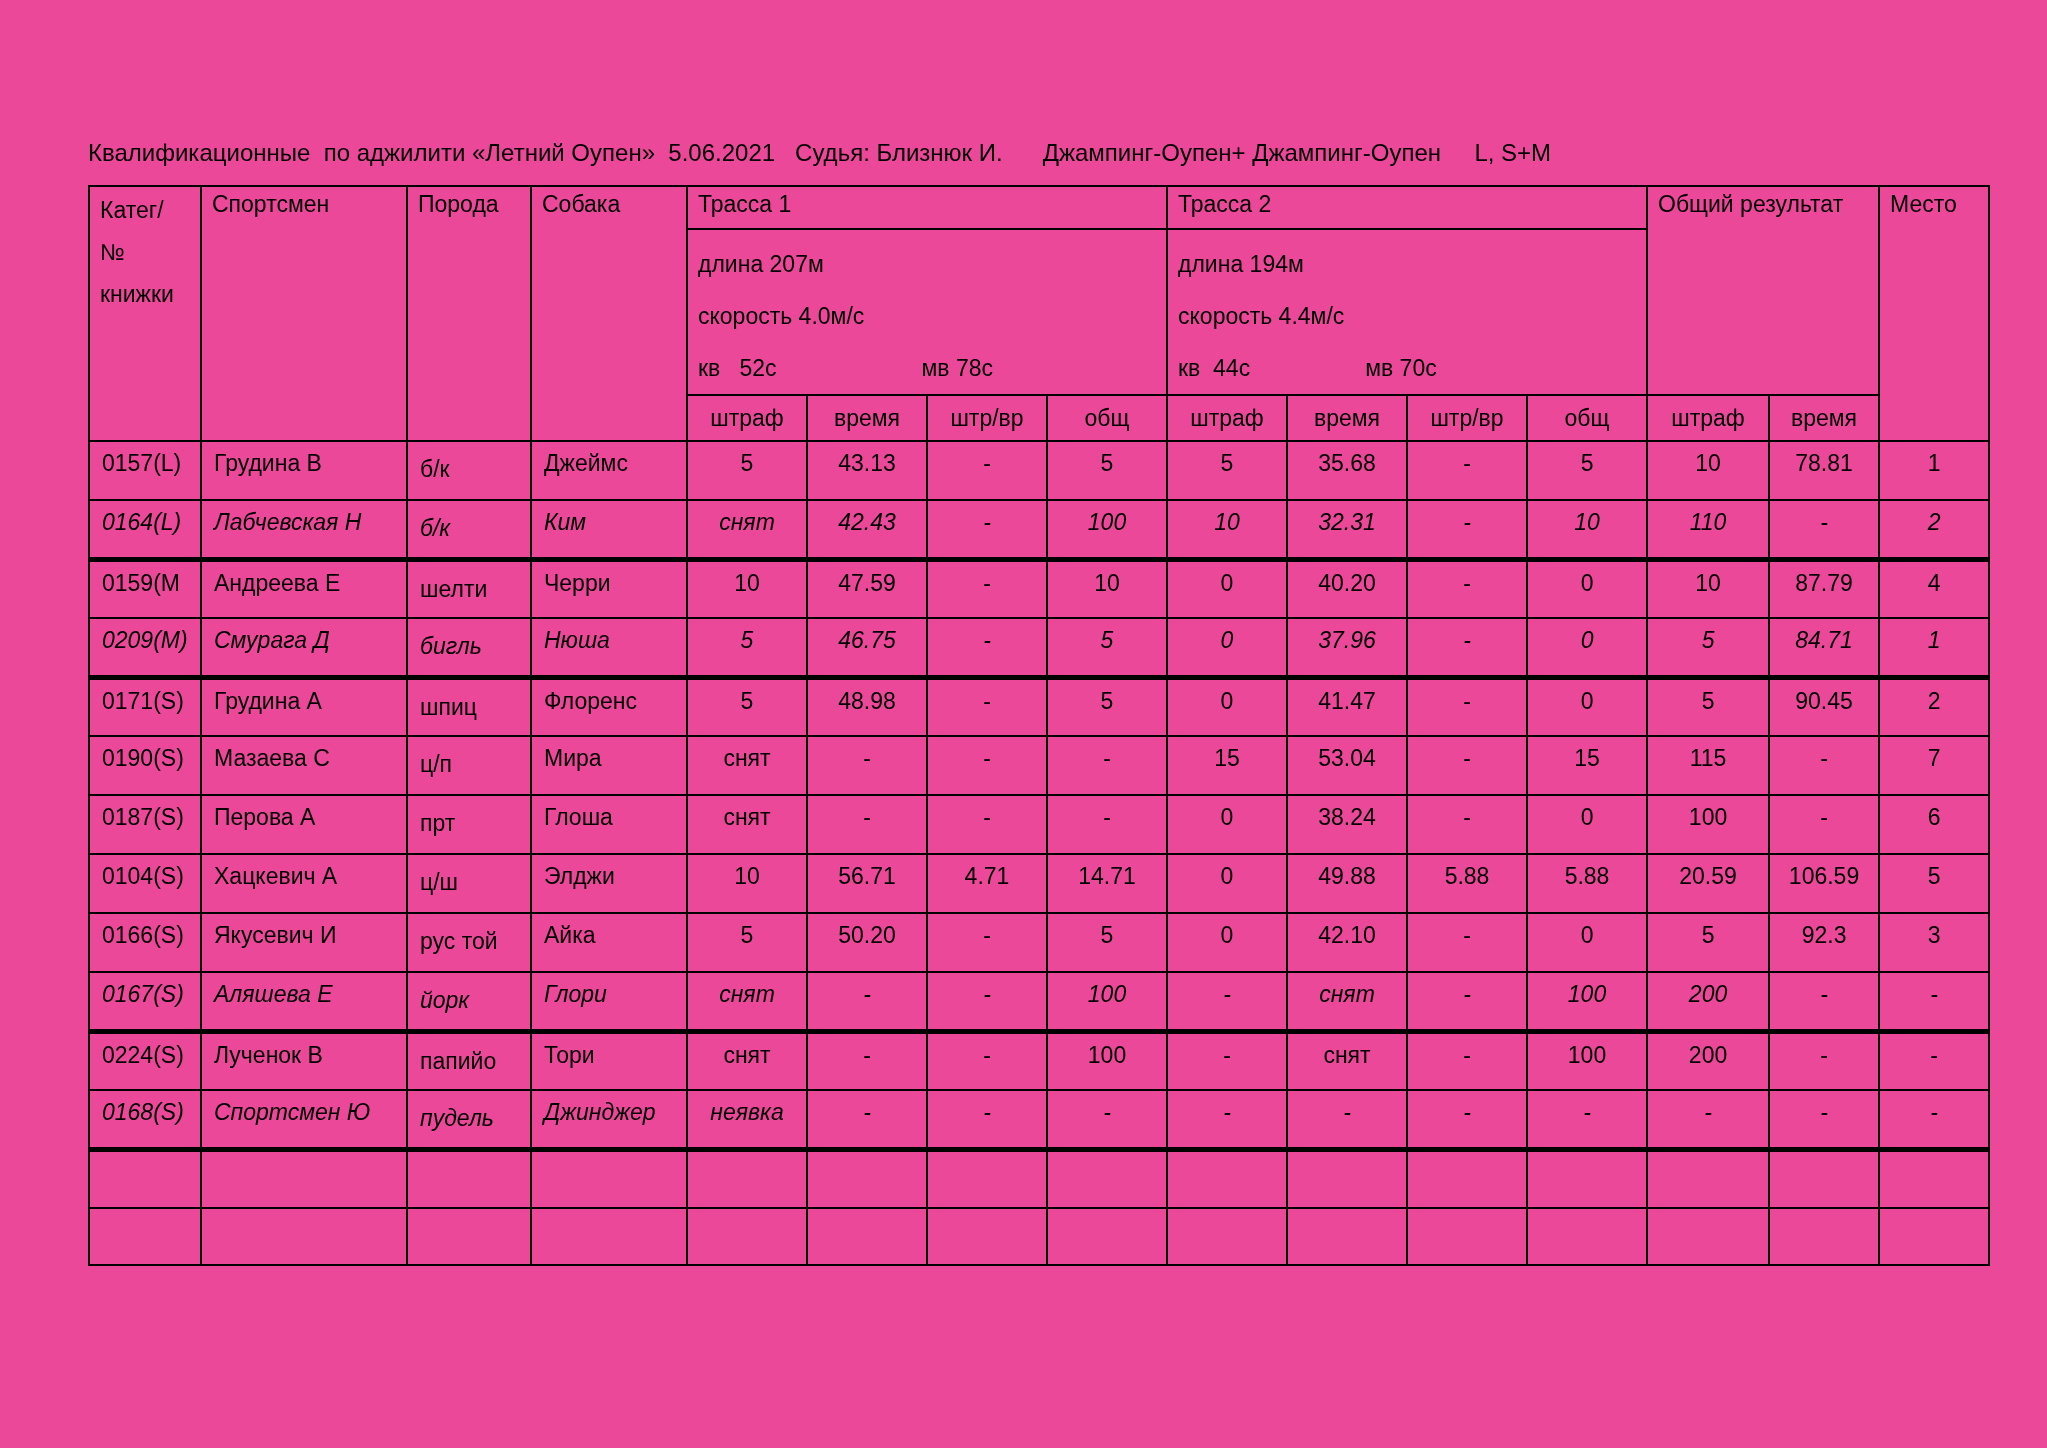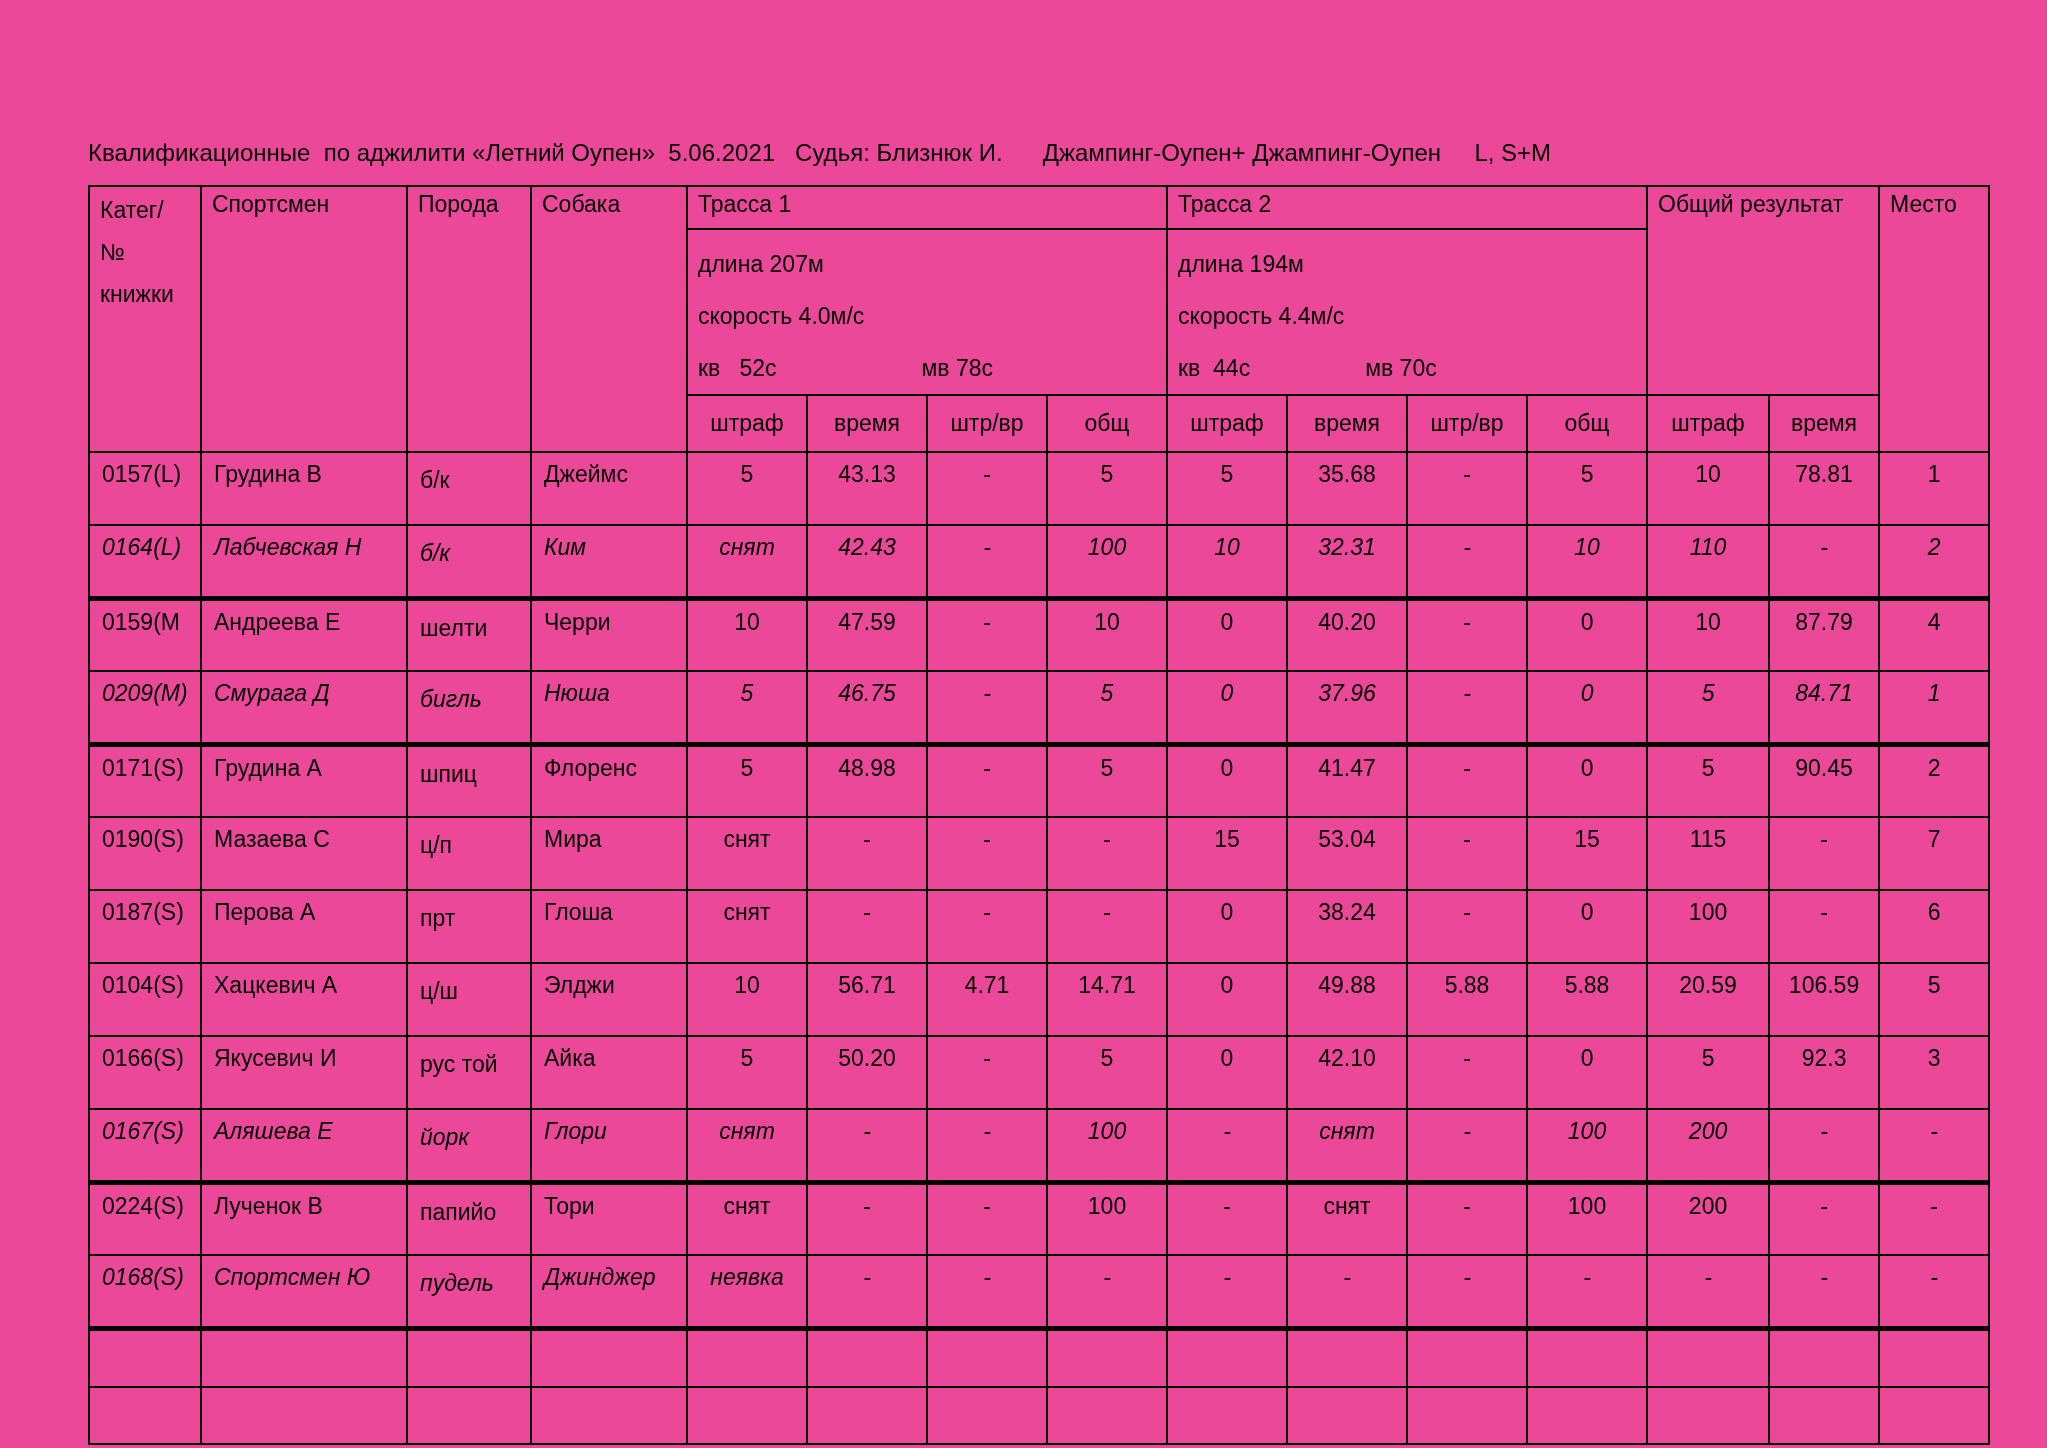--- a/index.html
+++ b/index.html
@@ -50,25 +50,25 @@
   td.details {
     vertical-align: top;
     padding: 8px 4px 0 10px;
   }
   td.details .dline { height: 52px; line-height: 52px; }
   td.details .mv1 { margin-left: 145px; }
   td.details .mv2 { margin-left: 115px; }
   th.sub {
     text-align: center;
     vertical-align: middle;
-    padding: 14px;
+    padding: 8px;
     border-bottom-width: 3px;
   }
   
-  tr.drow { height: 73px; }
+  tr.drow { height: 59px; }
   tr.erow1 { height: 59px; }
   tr.erow2 { height: 57px; }
   tr.thick-below td { border-bottom-width: 5px; font-style: italic; }
   td.left {
     text-align: left;
     vertical-align: top;
     padding: 7px 4px 0 12px;
     line-height: 28px;
   }
   td.breed { padding-top: 13px; }

